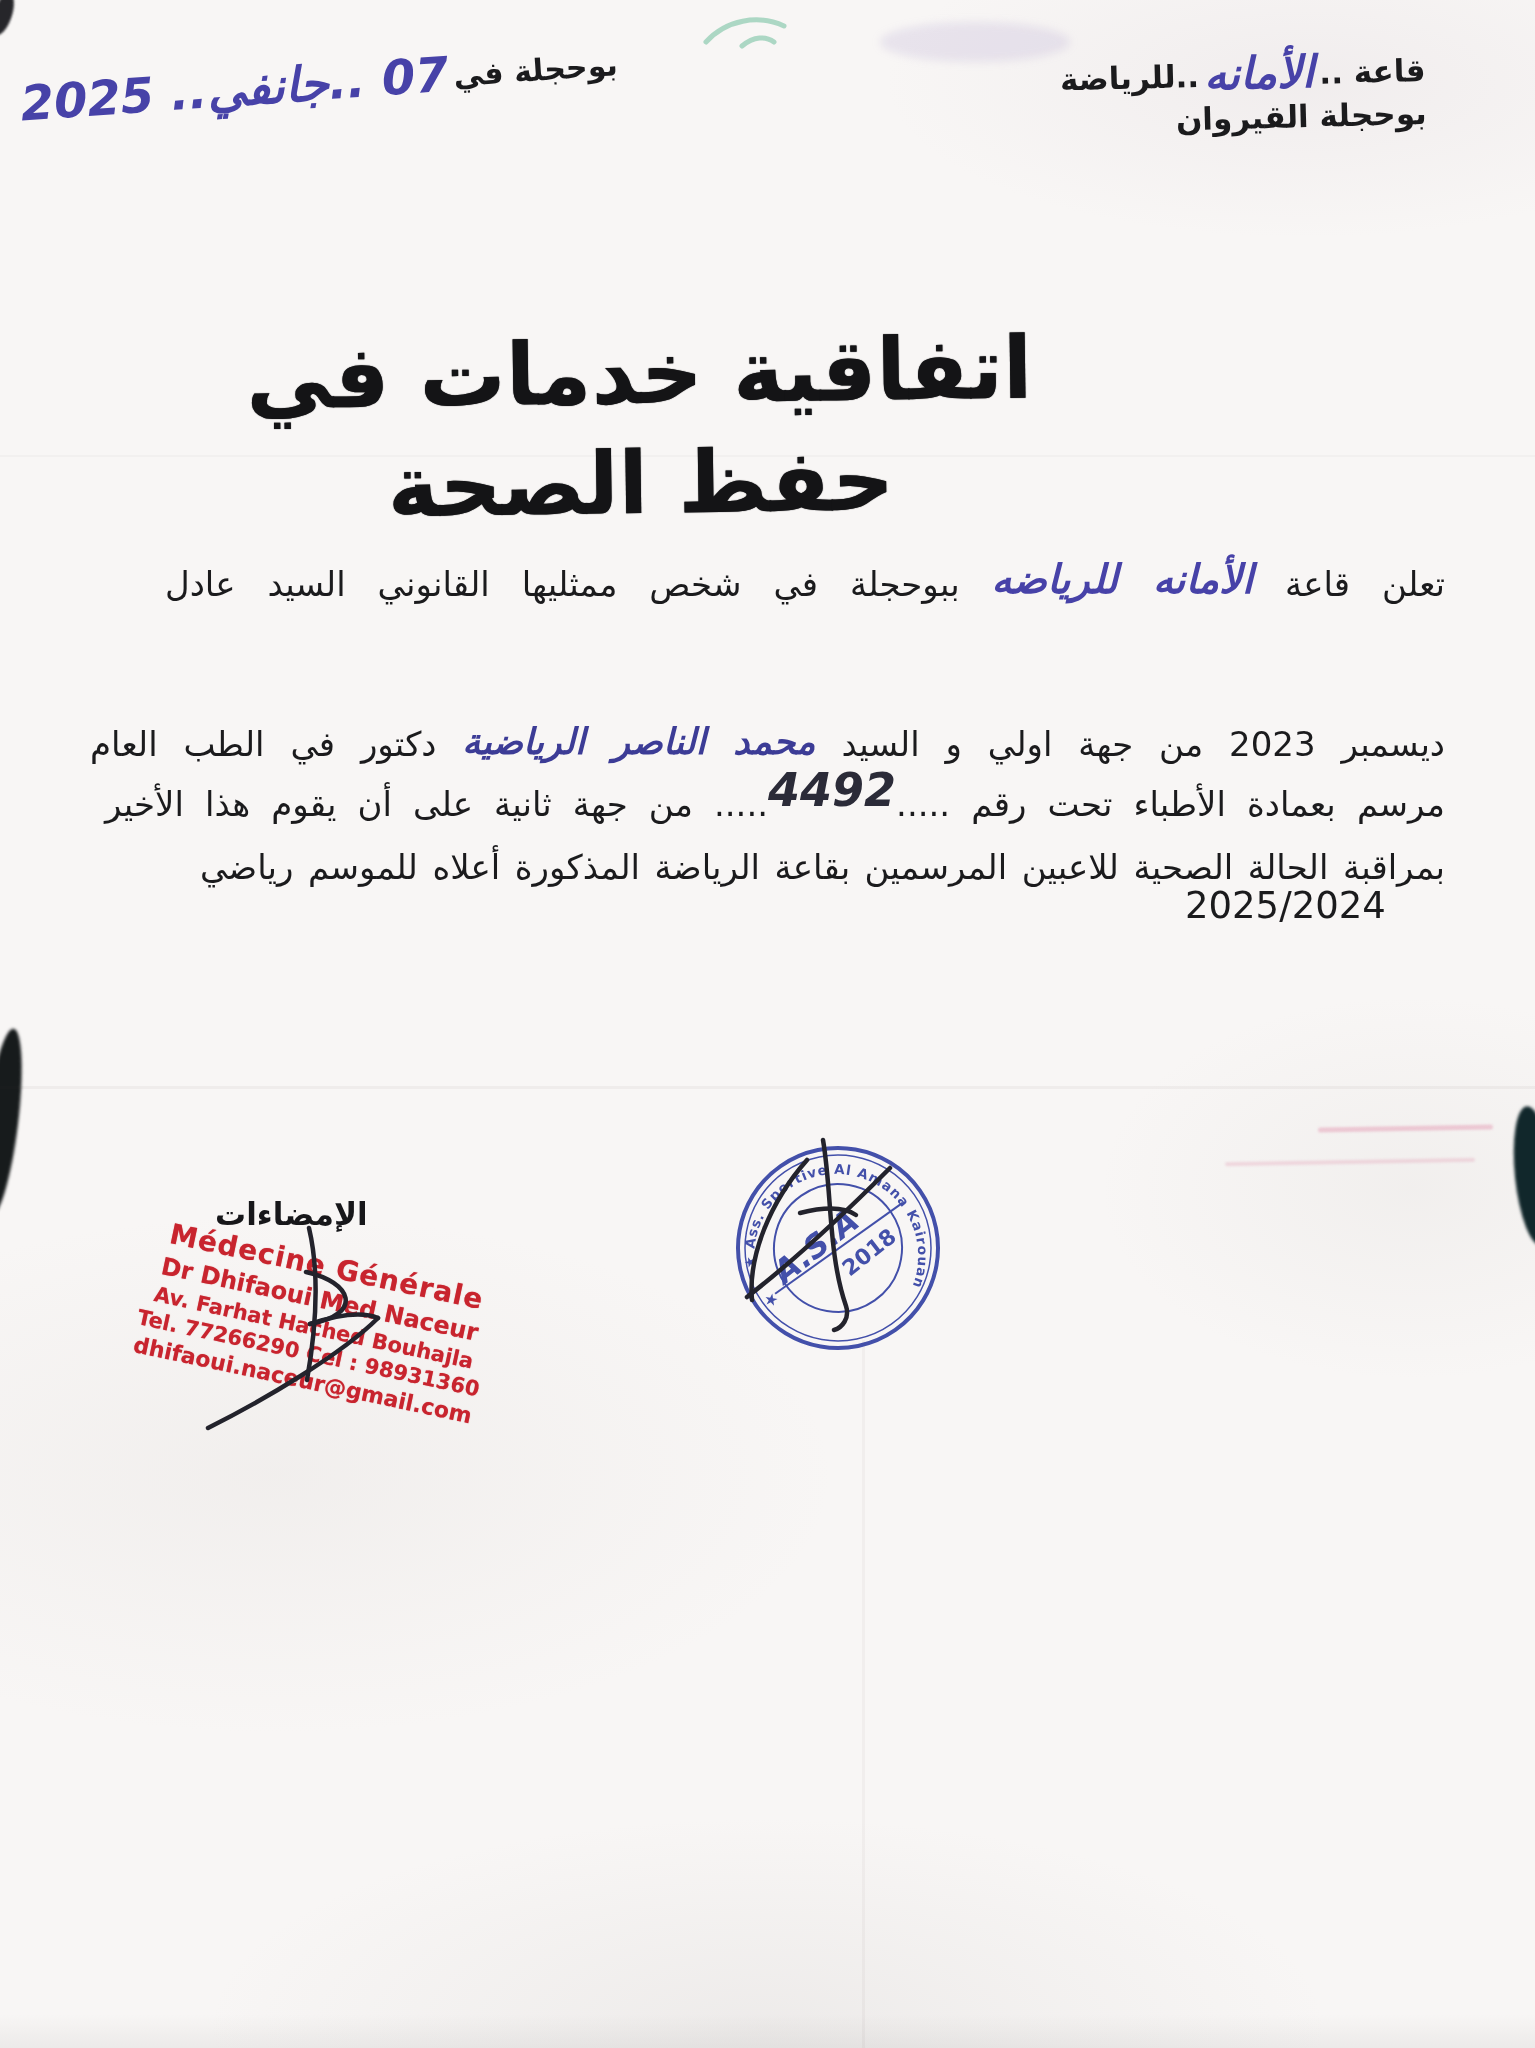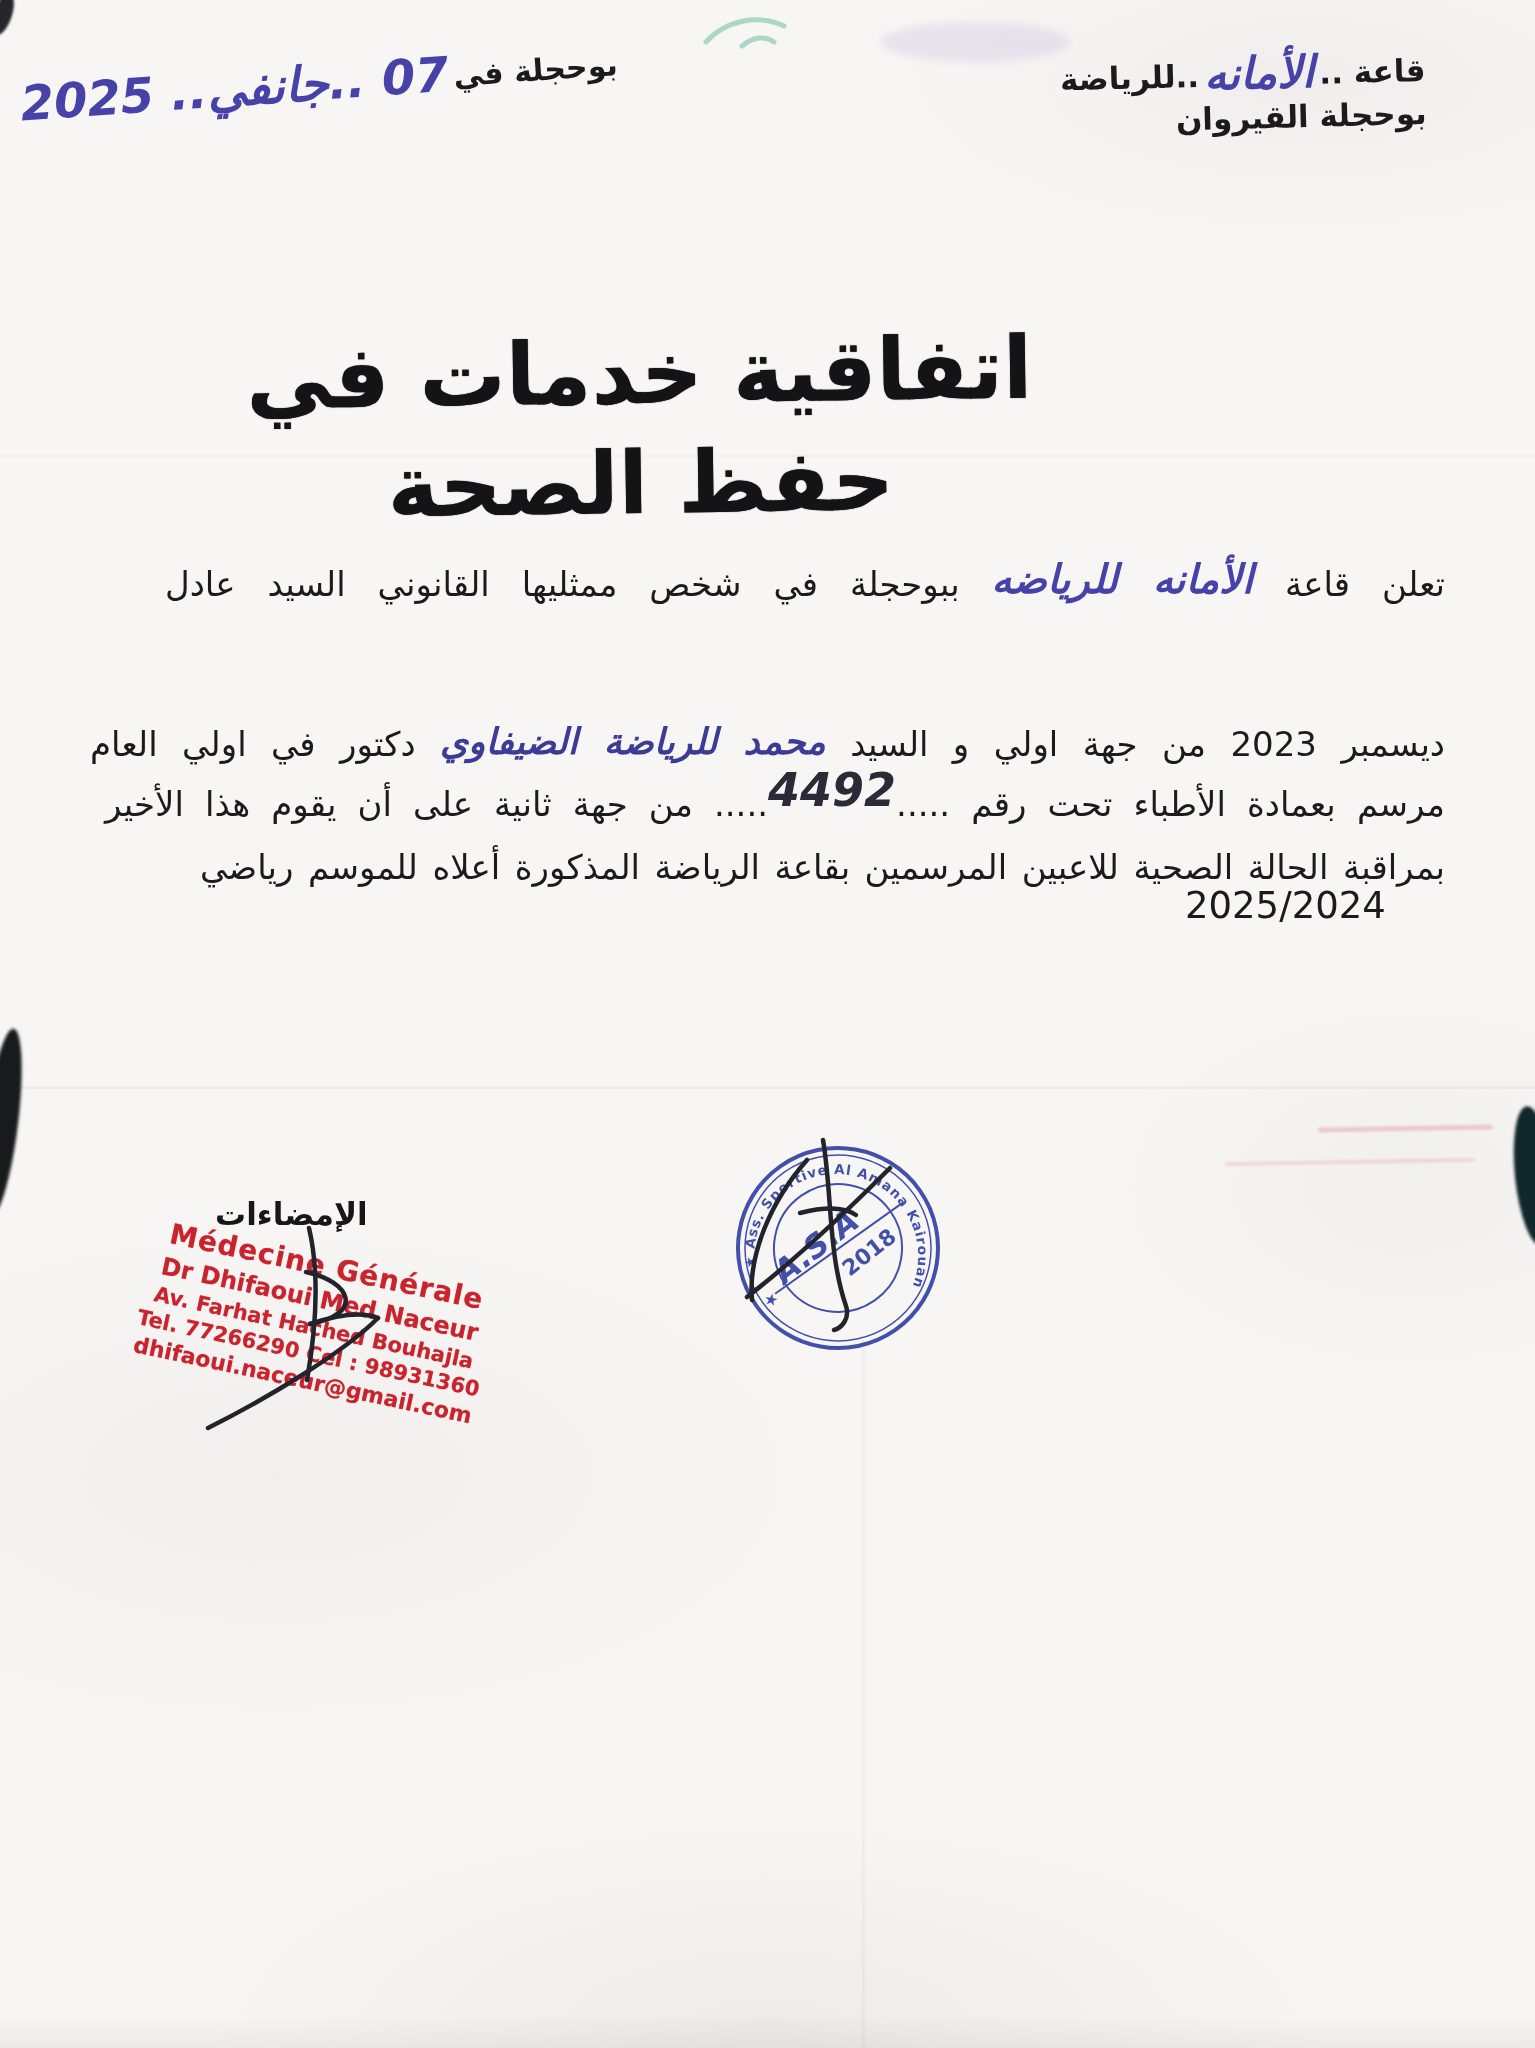--- a/index.html
+++ b/index.html
@@ -85,21 +85,21 @@
   </div>
 
   <div class="abs title rtl" style="left:140px;top:318px;width:1000px;">اتفاقية خدمات في حفظ الصحة</div>
 
   <div class="abs bline" style="left:165px;top:562px;width:1280px;">
     <span>تعلن قاعة </span><span class="hand-blue">الأمانه للرياضه</span><span> ببوحجلة في شخص ممثليها القانوني السيد عادل</span>
   </div>
 
 
   <div class="abs bline" style="left:90px;top:722px;width:1355px;">
-    <span>ديسمبر 2023 من جهة اولي و السيد </span><span class="hand-name">محمد للرياضة الضيفاوي</span><span> دكتور في اولي العام</span>
+    <span>ديسمبر 2023 من جهة اولي و السيد </span><span class="hand-name">محمد الناصر الرياضية</span><span> دكتور في الطب العام</span>
   </div>
 
   <div class="abs bline" style="left:105px;top:782px;width:1340px;">
     <span>مرسم بعمادة الأطباء تحت رقم .....</span><span class="hand-dark hand-num">4492</span><span>..... من جهة ثانية على أن يقوم هذا الأخير</span>
   </div>
 
   <div class="abs bline" style="left:200px;top:845px;width:1245px;">بمراقبة الحالة الصحية للاعبين المرسمين بقاعة الرياضة المذكورة أعلاه للموسم رياضي</div>
 
   <div class="abs printed" style="left:1185px;top:884px;font-size:37px;font-weight:400;">2025/2024</div>
 

